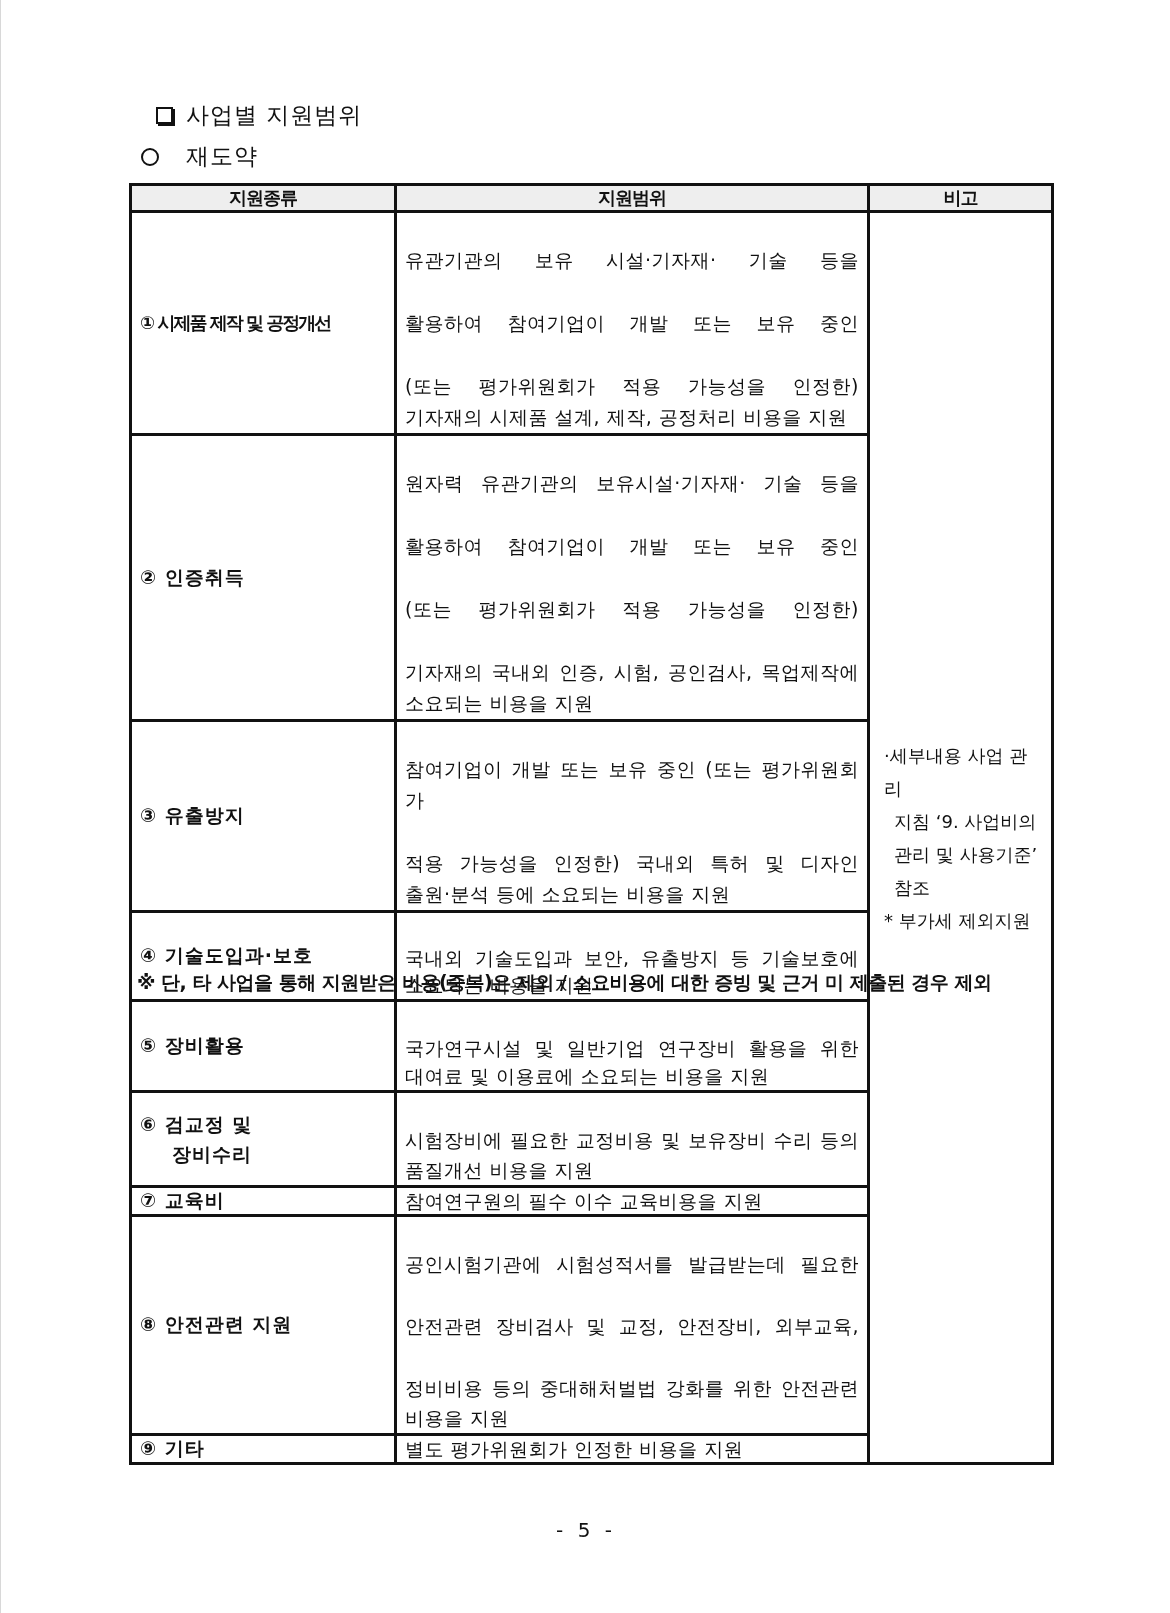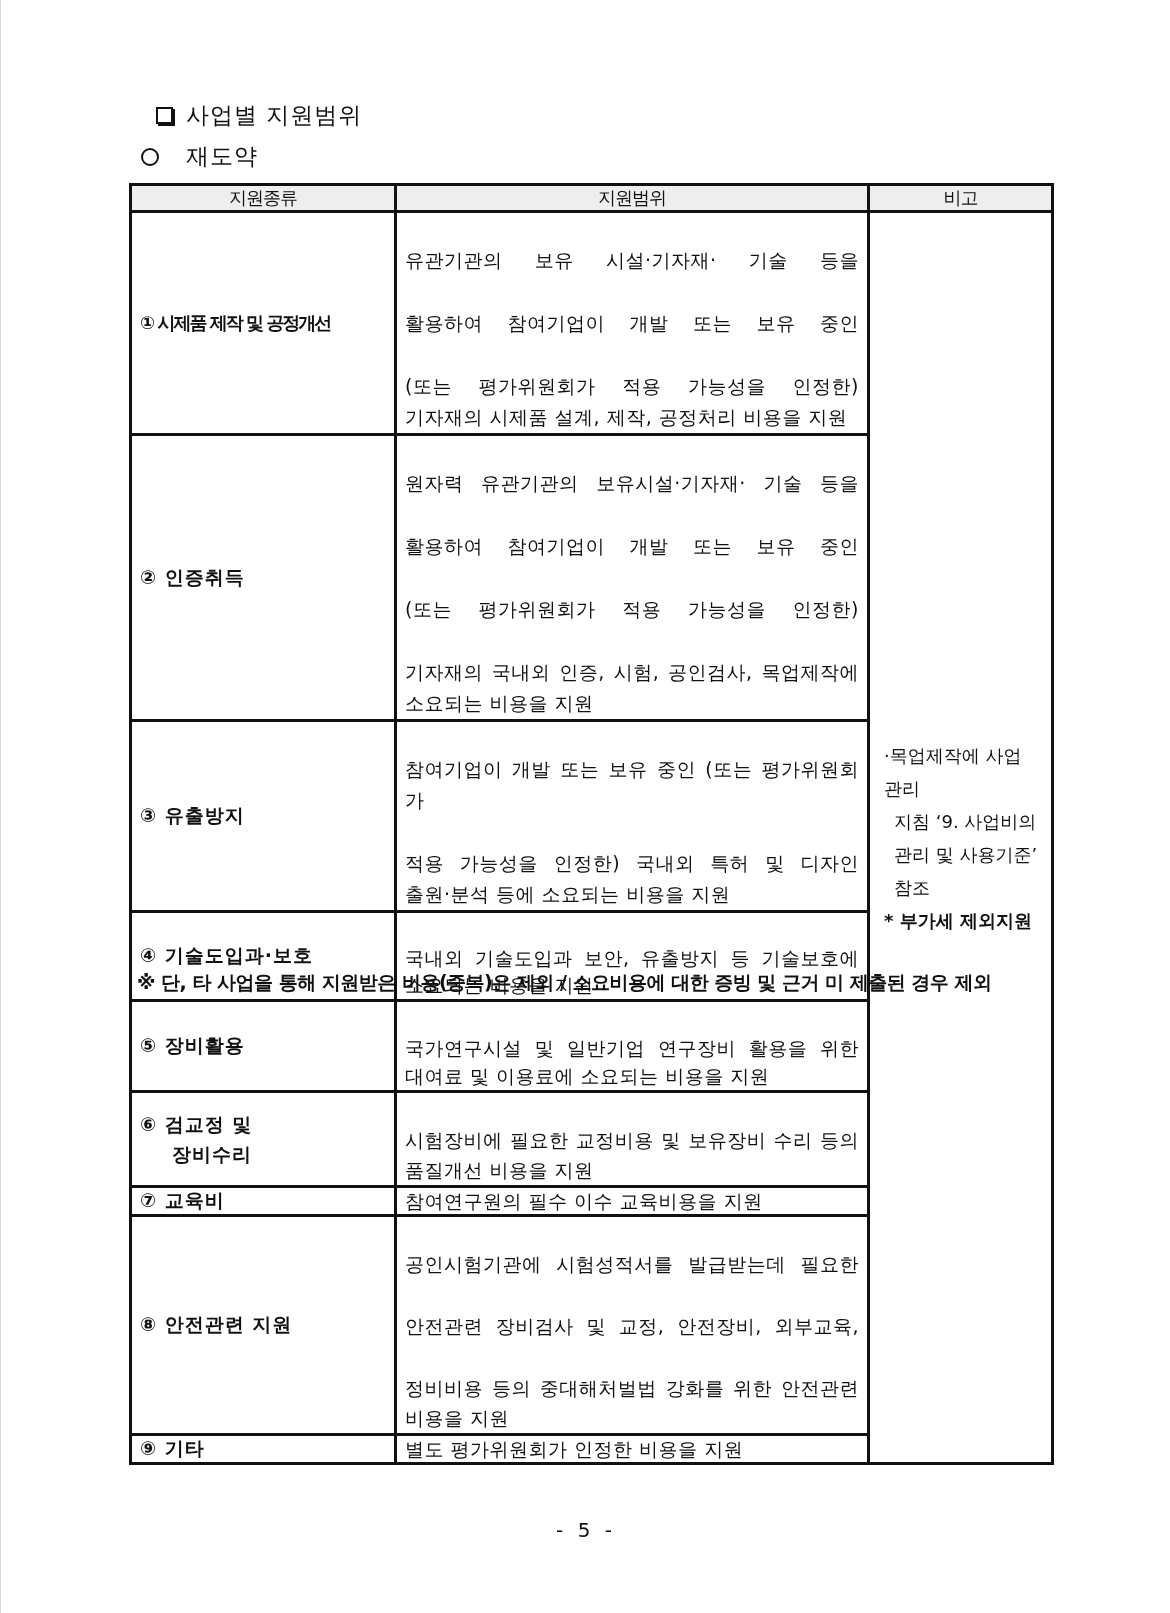--- a/index.html
+++ b/index.html
@@ -12,30 +12,30 @@
   .heading1 .box { width: 13px; height: 13px; border: 2px solid #111; margin-right: 13px; box-shadow: 2px 2px 0 #111; }
   .heading2 { position: absolute; left: 140px; top: 141px; font-size: 23px; letter-spacing: 1px; display: flex; align-items: center; gap: 13px; }
   .heading2 .circ { width: 14px; height: 14px; border: 2px solid #111; border-radius: 50%; margin-right: 14px; }
 
   table.main {
     position: absolute; left: 128px; top: 183px; width: 922px;
     border-collapse: collapse; table-layout: fixed;
     font-size: 19px;
   }
   table.main td, table.main th { border: 3px solid #111; padding: 0 8px; vertical-align: middle; }
-  table.main th { background: #eeeeee; font-weight: normal; font-size: 18px; height: 23px; letter-spacing: -1px; margin-top: 20px; }
+  table.main th { background: #eeeeee; font-weight: bold; font-size: 18px; height: 23px; letter-spacing: -1px; margin-top: 20px; }
   col.c1 { width: 265px; } col.c2 { width: 473px; } col.c3 { width: 184px; }
   .kind { white-space: nowrap; letter-spacing: 1px; font-weight: bold; }
   .kind.tight { letter-spacing: -2px; font-size: 18px; }
   .scope { text-align: justify; text-align-last: justify; line-height: 31px; letter-spacing: 0.5px; }
   .scope div { text-align: justify; }
   .scope div.j { text-align-last: justify; margin-top: 32px; }
   .scope div.l { text-align-last: left; }
   .note { vertical-align: middle; font-size: 18px; line-height: 33px; padding: 0 10px 0 14px !important; }
-  .note .bold { font-weight: bold; }
+  .note .bold { font-weight: normal; }
   .footnote { position: absolute; left: 136px; top: 970px; font-size: 19px; font-weight: bold; letter-spacing: -0.5px; white-space: nowrap; }
   .pagenum { position: absolute; left: 0; width: 1170px; top: 1518px; text-align: center; font-size: 20px; letter-spacing: 4px; }
 </style>
 </head>
 <body>
 
 <div class="heading1">
   <span class="box"></span>
   <span>사업별 지원범위</span>
 </div>
@@ -59,21 +59,21 @@
 
   <tr style="height:146px">
     <td class="kind tight">① 시제품 제작 및 공정개선</td>
     <td class="scope">
       <div class="j">유관기관의 보유 시설·기자재· 기술 등을</div>
       <div class="j">활용하여 참여기업이 개발 또는 보유 중인</div>
       <div class="j">(또는 평가위원회가 적용 가능성을 인정한)</div>
       <div class="l">기자재의 시제품 설계, 제작, 공정처리 비용을 지원</div>
     </td>
     <td class="note" rowspan="9">
-      <div>·목업제작에 사업 관리</div>
+      <div>·세부내용 사업 관리</div>
       <div style="padding-left:10px">지침 ‘9. 사업비의</div>
       <div style="padding-left:10px">관리 및 사용기준’</div>
       <div style="padding-left:10px">참조</div>
       <div class="bold">* 부가세 제외지원</div>
     </td>
   </tr>
 
   <tr style="height:156px">
     <td class="kind">② 인증취득</td>
     <td class="scope">

